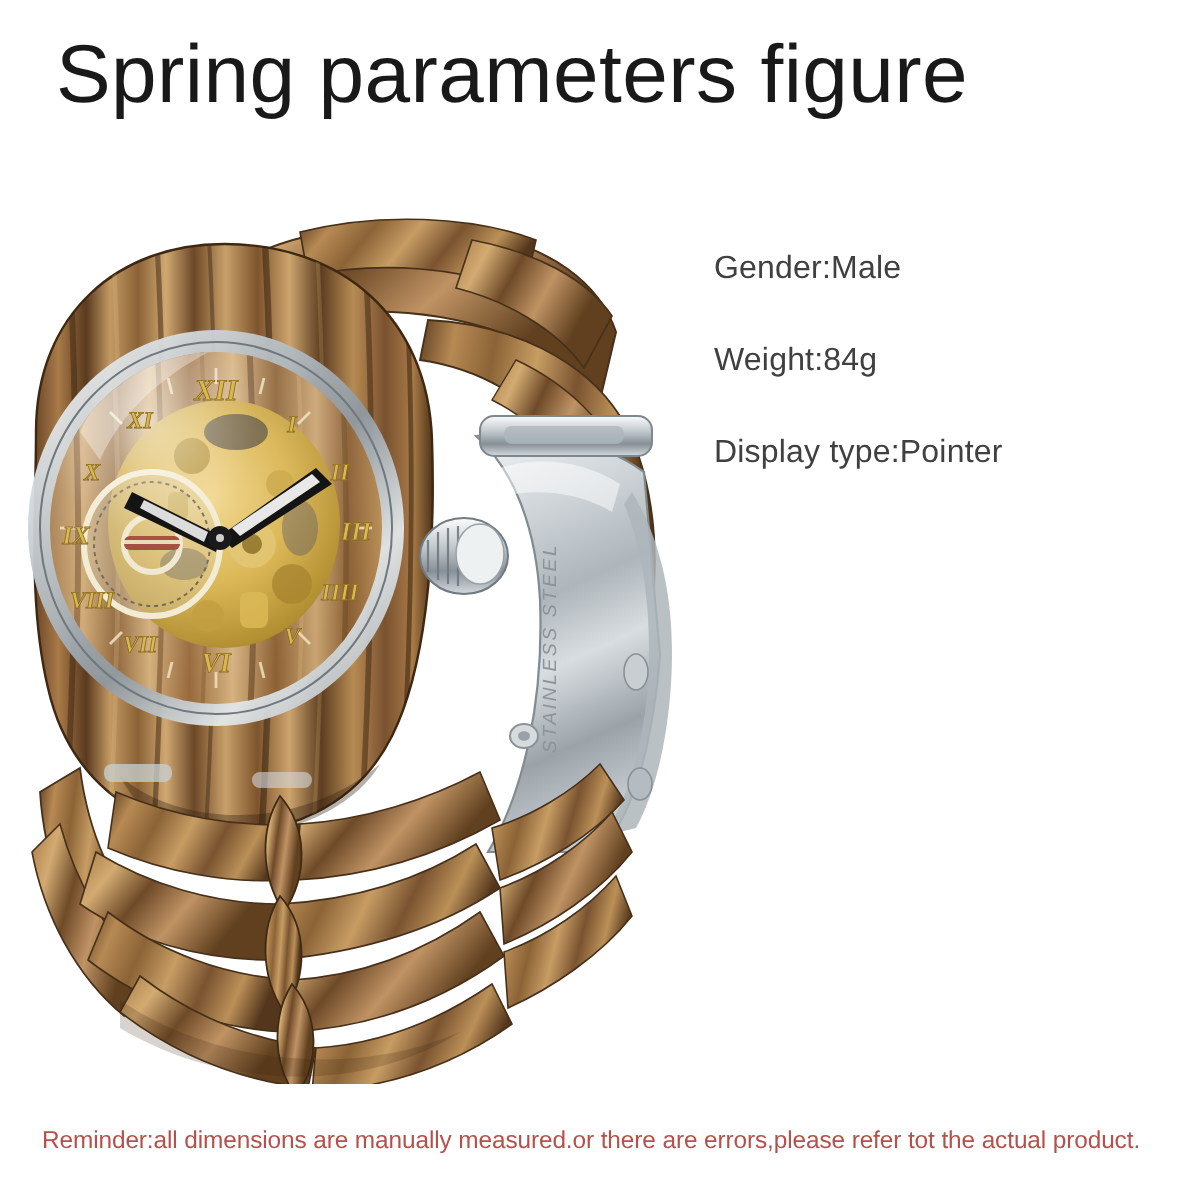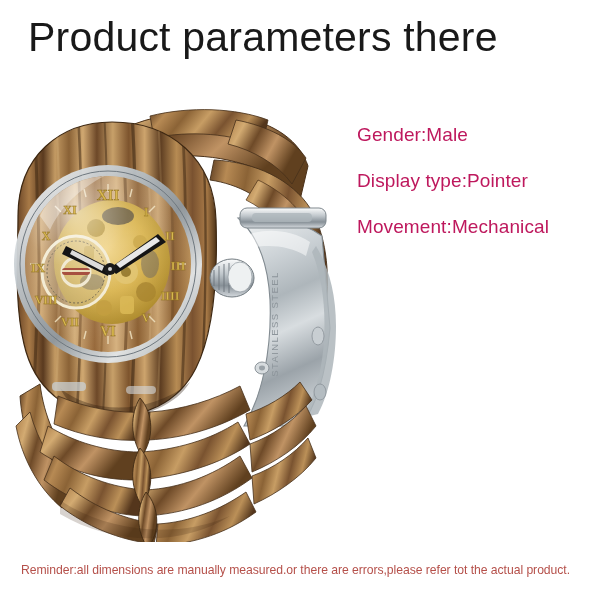--- a/index.html
+++ b/index.html
@@ -13,41 +13,41 @@
   
   .title{
     position:absolute;left:28px;top:11px;
     font-size:41px;line-height:52px;font-weight:300;
     color:#191919;letter-spacing:.2px;white-space:nowrap;
   }
 
   
   .specs{position:absolute;left:357px;top:112px;width:240px;}
   .spec{
-    font-size:19px;line-height:46px;color:#be185d;
+    font-size:16px;line-height:46px;color:#404040;
     font-weight:400;white-space:nowrap;letter-spacing:.1px;
   }
 
   
   .footer{
     position:absolute;left:21px;top:562px;
     font-size:12.2px;line-height:16px;color:#b5504a;
     white-space:nowrap;letter-spacing:-0.05px;
   }
 
   
-  .photo{position:absolute;left:0;top:96px;width:350px;height:446px;}
+  .photo{position:absolute;left:0;top:96px;width:350px;height:446px;font-style:italic;}
   .photo svg{display:block;width:350px;height:446px;}
 </style>
 </head>
 <body>
 
 <div class="page">
 
-  <div class="title">Product parameters there</div>
+  <div class="title">Spring parameters figure</div>
 
   <div class="photo">
     <svg viewBox="0 0 350 446" xmlns="http://www.w3.org/2000/svg">
       <defs>
 
         <linearGradient id="woodCase" x1="0" y1="0" x2="1" y2="0">
           <stop offset="0" stop-color="#6b4627"></stop>
           <stop offset="0.06" stop-color="#a87a47"></stop>
           <stop offset="0.13" stop-color="#5a3a1f"></stop>
           <stop offset="0.19" stop-color="#c39a63"></stop>
@@ -334,19 +334,19 @@
 
       <g>
         <rect x="52" y="286" width="34" height="9" rx="4" fill="#c9d0d4" opacity="0.75"></rect>
         <rect x="126" y="290" width="30" height="8" rx="4" fill="#d3d9dd" opacity="0.6"></rect>
       </g>
     </svg>
   </div>
 
   <div class="specs">
     <div class="spec">Gender:Male</div>
+    <div class="spec">Weight:84g</div>
     <div class="spec">Display type:Pointer</div>
-    <div class="spec">Movement:Mechanical</div>
   </div>
 
   <div class="footer">Reminder:all dimensions are manually measured.or there are errors,please refer tot the actual product.</div>
 
 </div>
 
 </body></html>

